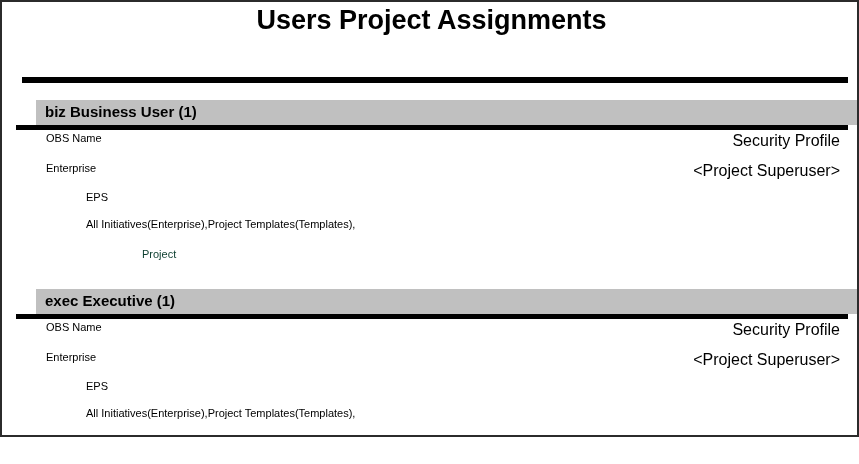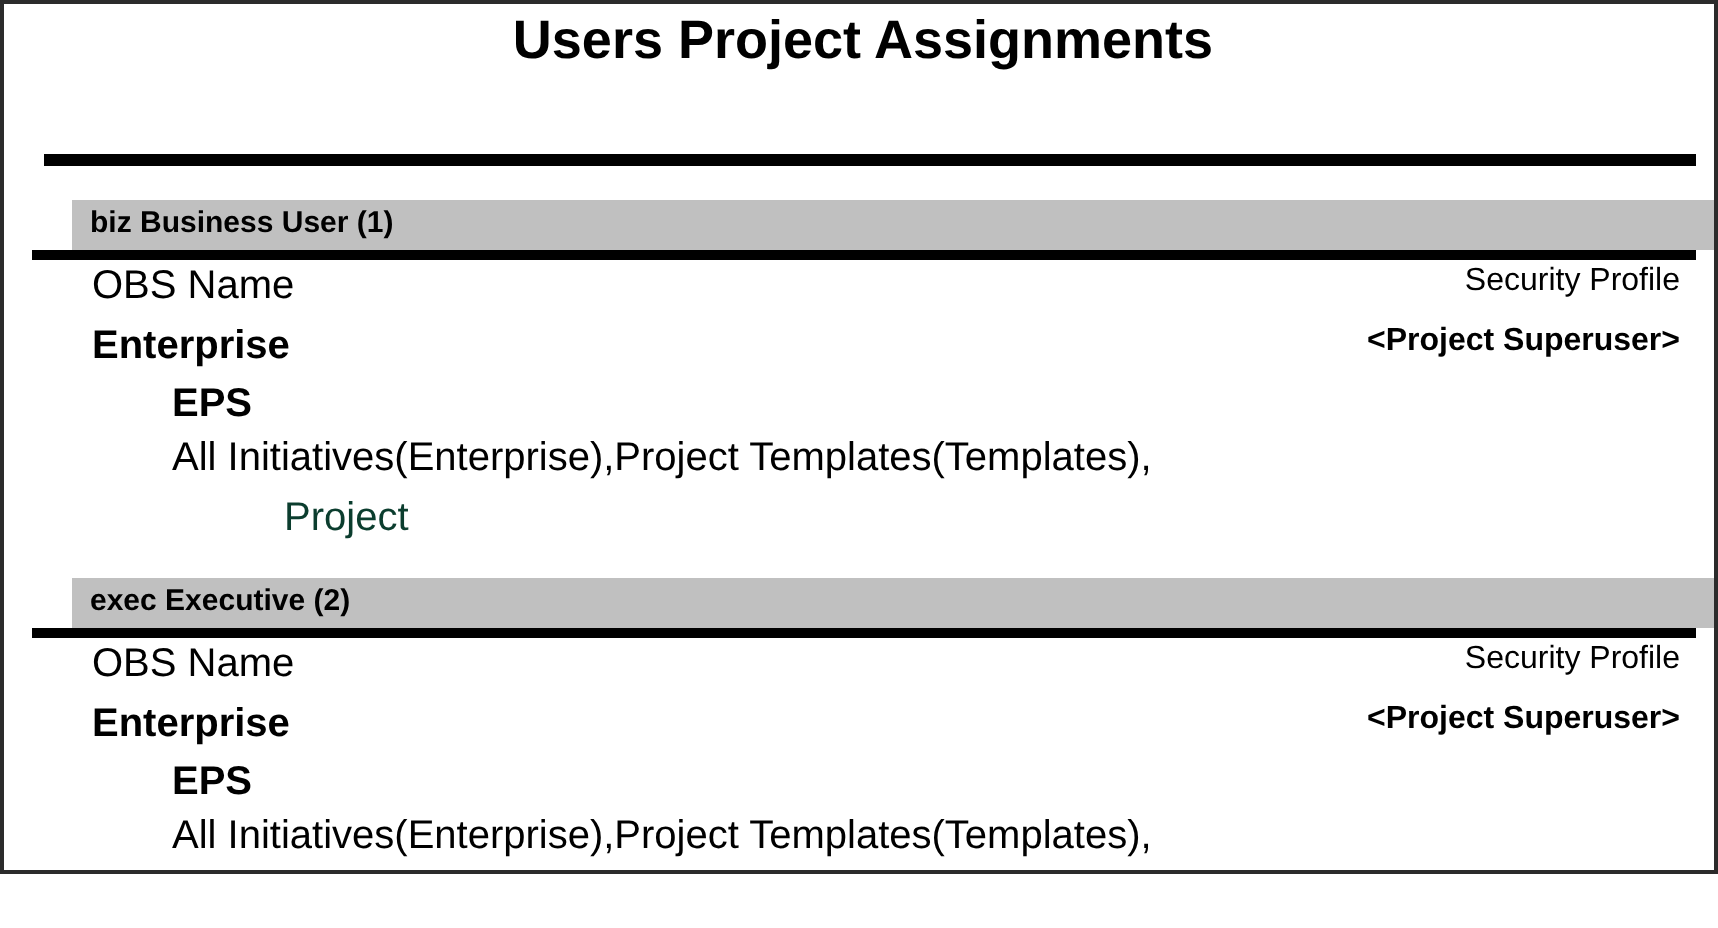--- a/index.html
+++ b/index.html
@@ -93,33 +93,33 @@
   .row {
     position: absolute;
     left: 0;
     width: 859px;
     height: 22px;
   }
   .cell-left {
     position: absolute;
     white-space: nowrap;
     color: #000000;
-    font-size: 20px;
+    font-size: 11px;
   }
   .cell-right {
     position: absolute;
     right: 21px;
     white-space: nowrap;
     color: #000000;
     font-size: 16px;
     text-align: center;
   }
 
   .t-reg  { font-weight: normal; }
-  .t-bold { font-weight: bold; }
+  .t-bold { font-weight: normal; }
 
   .indent-1 { left: 44px; }
   .indent-2 { left: 84px; }
   .indent-3 { left: 140px; }
 
   .green-bold {
     font-weight: normal;
     color: #0b3d2e;
   }
 </style>
@@ -159,21 +159,21 @@
     </div>
 
     <div class="row" style="top:148px;">
       <span class="cell-left indent-3 green-bold">Project</span>
     </div>
   </div>
 
   <div class="group" id="group-1" style="top:287px;">
 
     <div class="group-band">
-      <span class="group-band-label">exec  Executive (2)</span>
+      <span class="group-band-label">exec  Executive (1)</span>
     </div>
     <div class="group-band-rule"></div>
 
     <div class="row" style="top:32px;">
       <span class="cell-left indent-1 t-reg">OBS Name</span>
       <span class="cell-right t-reg">Security Profile</span>
     </div>
 
     <div class="row" style="top:62px;">
       <span class="cell-left indent-1 t-bold">Enterprise</span>

